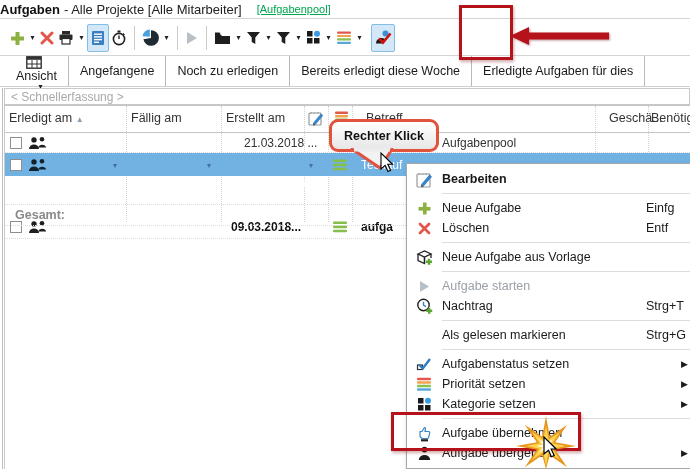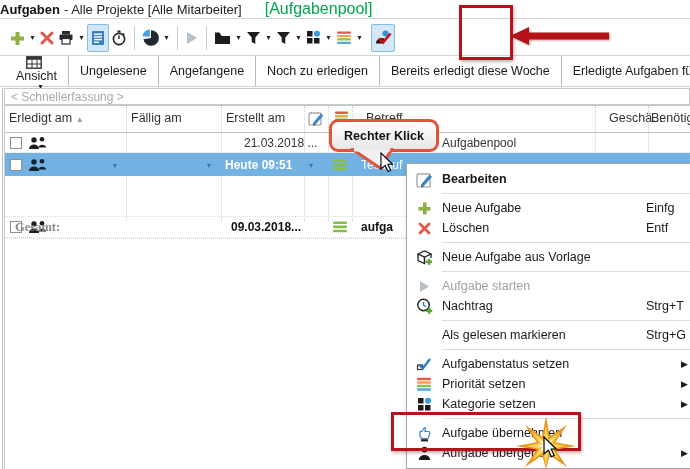--- a/index.html
+++ b/index.html
@@ -5,21 +5,21 @@
   html,body{margin:0;padding:0;background:#fff;}
   #app{position:relative;width:690px;height:469px;overflow:hidden;background:#fff;
        font-family:"Liberation Sans",sans-serif;color:#222;font-size:12px;}
   .abs{position:absolute;}
 
   
   .titlebar{position:absolute;left:0;top:0;width:690px;height:19px;background:#fff;
             border-bottom:1px solid #d4d4d4;display:flex;align-items:center;box-sizing:border-box;}
   .title-main{font-weight:bold;font-size:13px;color:#111;}
   .title-sub{font-size:13px;margin-left:4px;color:#222;}
-  .title-pool{font-size:16px;margin-left:23px;color:#00A550;}
+  .title-pool{font-size:11px;margin-left:15px;color:#00A550;text-decoration:underline;}
 
   
   .toolbar1{position:absolute;left:0;top:20px;width:690px;height:36px;border-bottom:1px solid #d4d4d4;
             display:flex;align-items:center;padding-left:7px;box-sizing:border-box;}
   .tbtn{display:flex;align-items:center;justify-content:center;height:26px;padding:0 2px;}
   .caret{font-size:8px;color:#222;width:11px;text-align:center;line-height:8px;}
   .tb-sep{width:1px;height:24px;background:#ccc;margin:0 5px;}
   .tb-hl{background:#d2e8f9;border:1px solid #84bde6;border-radius:2px;}
   svg{display:block;}
 
@@ -218,23 +218,20 @@
           <svg width="16" height="13">
             <rect x="0.8" y="0.8" width="14.4" height="11.4" fill="#fff" stroke="#333" stroke-width="1.4"></rect>
             <rect x="0.8" y="0.8" width="14.4" height="3" fill="#333"></rect>
             <path d="M6,4 L6,12 M11,4 L11,12 M1,8 L15,8" stroke="#333" stroke-width="1"></path>
           </svg>
         </span>
       <span>Ansicht</span>
       <span class="caret">▾</span>
     </div>
     <div class="tb2-btn">
-        <span>Ungelesene</span>
-      </div>
-    <div class="tb2-btn">
         <span>Angefangene</span>
       </div>
     <div class="tb2-btn">
         <span>Noch zu erledigen</span>
       </div>
     <div class="tb2-btn">
         <span>Bereits erledigt diese Woche</span>
       </div>
     <div class="tb2-btn">
         <span>Erledigte Aufgaben für dies</span>
@@ -300,21 +297,21 @@
           <svg width="20" height="13">
             <circle cx="6" cy="3.4" r="2.7" fill="#10222e"></circle>
             <path d="M1,12.5 a5,4.6 0 0 1 10,0 z" fill="#10222e"></path>
             <circle cx="14" cy="2.8" r="2.3" fill="#10222e"></circle>
             <path d="M10.2,11 a4.2,4 0 0 1 8,0 z" fill="#10222e"></path>
           </svg>
         </span>
       <span class="cellcaret" style="left:108px;">▾</span>
       <span class="cellcaret" style="left:202px;">▾</span>
       <span class="cellcaret" style="left:304px;">▾</span>
-      <span class="cval b" style="left:220px;">Heute 09:51</span>
+      <span class="cval b" style="left:240px;margin-top:18px;">Heute 09:51</span>
       <span class="prio">
           <svg width="16" height="12">
             <rect x="1" y="0.5" width="14" height="2.6" rx="1" fill="#86BE4C"></rect>
             <rect x="1" y="4.6" width="14" height="2.6" rx="1" fill="#86BE4C"></rect>
             <rect x="1" y="8.7" width="14" height="2.6" rx="1" fill="#86BE4C"></rect>
           </svg>
         </span>
       <span class="cval" style="left:356px;">Testlauf</span>
     </div>
 
@@ -332,21 +329,21 @@
       <span class="prio">
           <svg width="16" height="12">
             <rect x="1" y="0.5" width="14" height="2.6" rx="1" fill="#86BE4C"></rect>
             <rect x="1" y="4.6" width="14" height="2.6" rx="1" fill="#86BE4C"></rect>
             <rect x="1" y="8.7" width="14" height="2.6" rx="1" fill="#86BE4C"></rect>
           </svg>
         </span>
       <span class="cval b" style="left:356px;">aufga</span>
     </div>
 
-    <div class="trow rowline" style="top:110px;height:22px;border-top:1px dotted #dcdcdc;font-family:Liberation Serif, serif;">
+    <div class="trow rowline" style="top:98px;height:22px;border-top:1px dotted #dcdcdc;">
       <span class="gesamt">Gesamt:</span>
     </div>
   </div>
 
   <div class="ctxmenu">
     <div class="mi" style="font-weight:bold;">
       <span class="ico">
           <svg width="17" height="17">
             <rect x="1" y="3" width="13" height="13" rx="1" fill="#fff" stroke="#999" stroke-width="1.2"></rect>
             <path d="M2,3 L14,3" stroke="#999" stroke-width="1" stroke-dasharray="2,1.5"></path>

